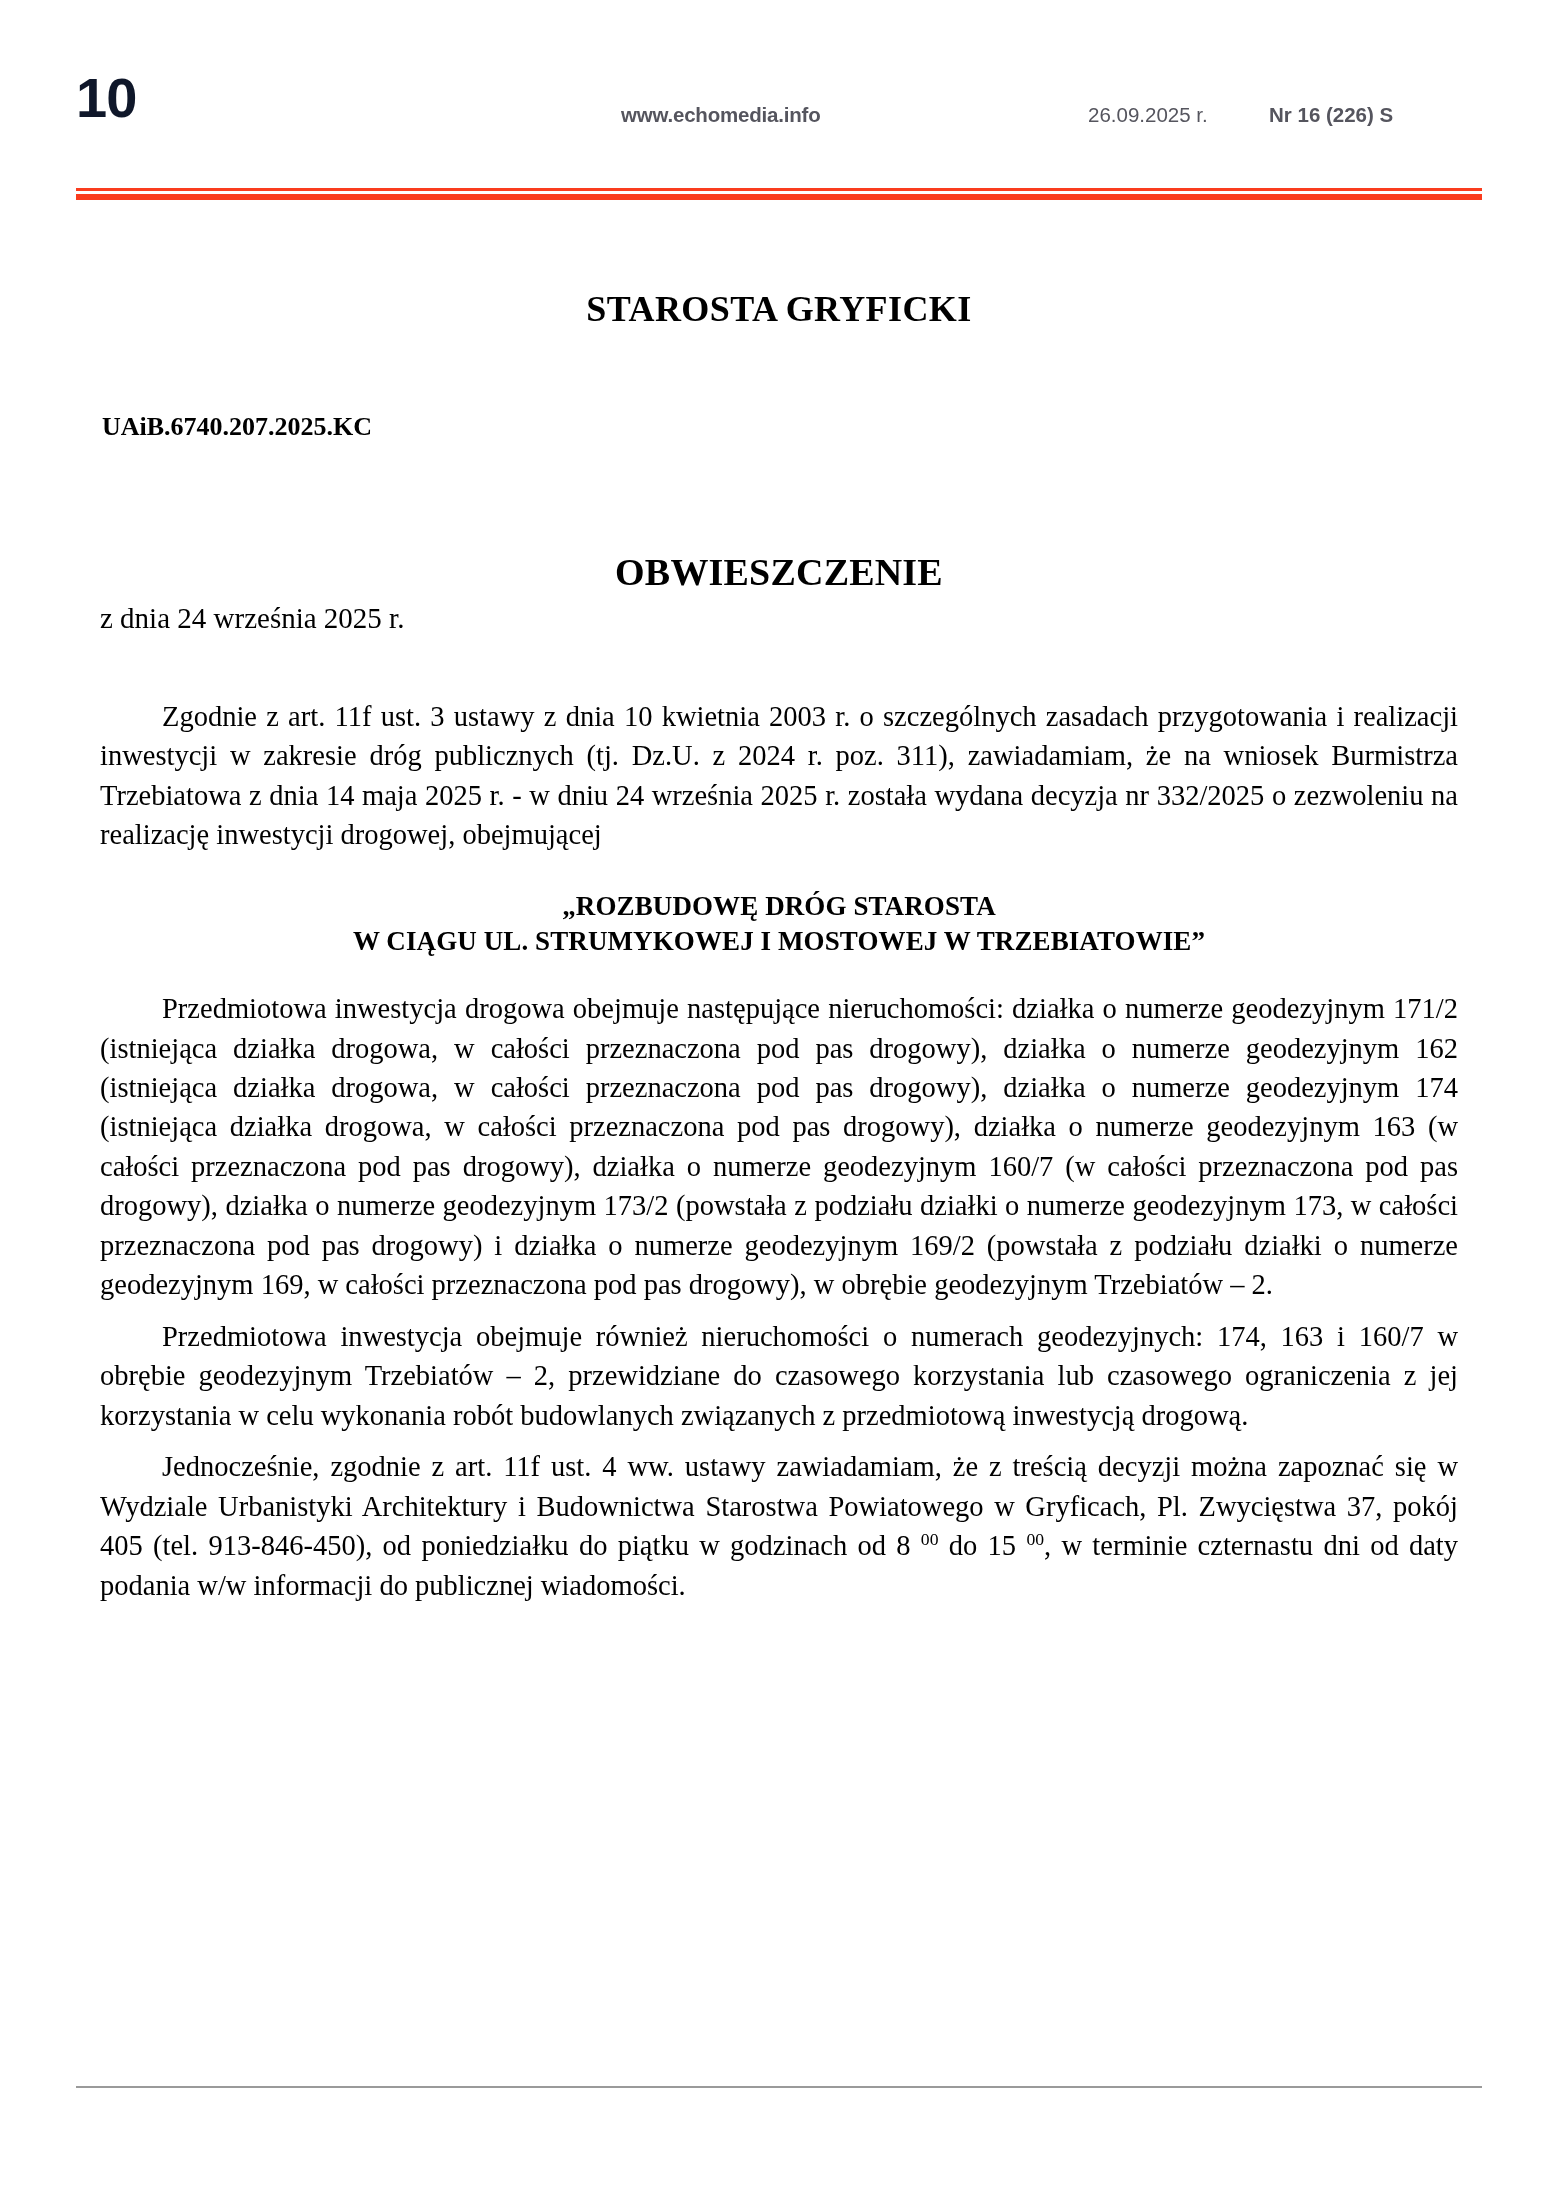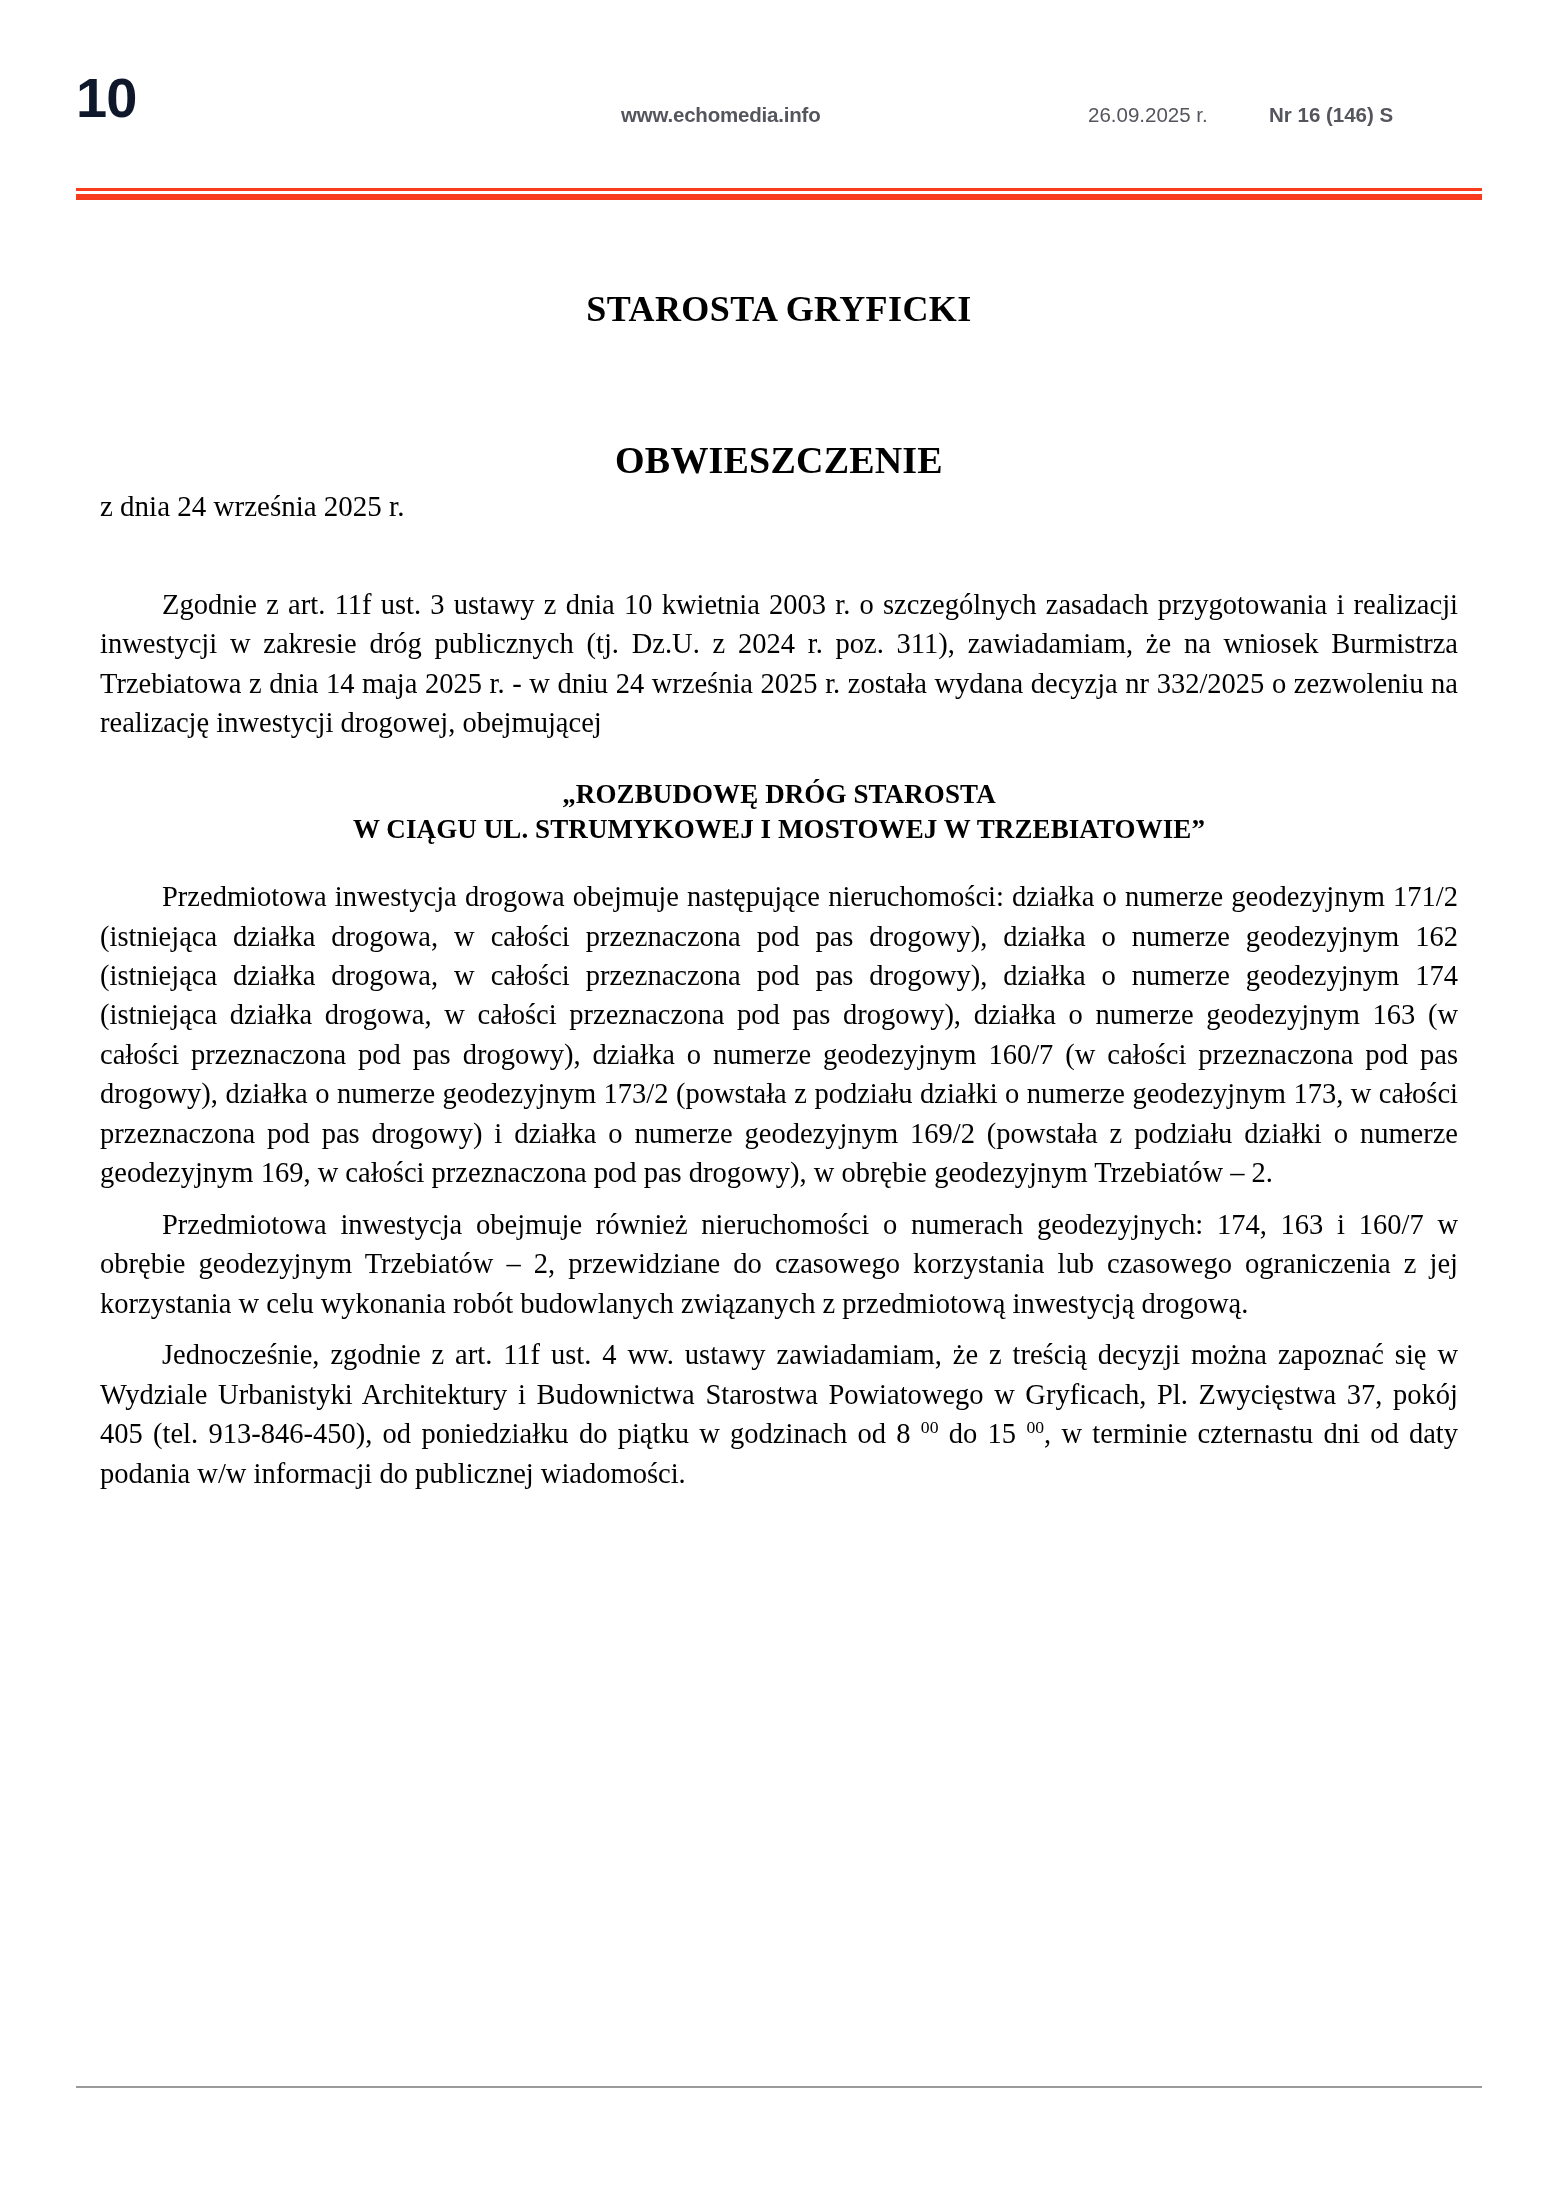--- a/index.html
+++ b/index.html
@@ -159,30 +159,31 @@
 </style>
 </head>
 <body>
 
 <div class="page">
 
   <div class="masthead">
     <div class="folio">10</div>
     <div class="masthead-site">www.echomedia.info</div>
     <div class="masthead-date">26.09.2025 r.</div>
-    <div class="masthead-issue">Nr 16 (146) S</div>
+    <div class="masthead-issue">Nr 16 (226) S</div>
   </div>
 
   <div class="rule-red-thin"></div>
   <div class="rule-red-thick"></div>
 
   <div class="content">
 
     <h1 class="doc-title">STAROSTA GRYFICKI</h1>
 
+    <div class="ref-no">UAiB.6740.207.2025.KC</div>
 
     <h2 class="notice-title">OBWIESZCZENIE</h2>
 
     <div class="notice-date">z dnia 24 września 2025 r.</div>
 
     <p class="body first">Zgodnie z art. 11f ust. 3 ustawy z dnia 10 kwietnia 2003 r. o szczególnych zasadach przygotowania i realizacji inwestycji w zakresie dróg publicznych (tj. Dz.U. z 2024 r. poz. 311), zawiadamiam, że na wniosek Burmistrza Trzebiatowa z dnia 14 maja 2025 r. - w dniu 24 września 2025 r. została wydana decyzja nr 332/2025 o zezwoleniu na realizację inwestycji drogowej, obejmującej</p>
 
     <div class="invest-heading">
       <div>„ROZBUDOWĘ DRÓG STAROSTA</div>
       <div>W CIĄGU UL. STRUMYKOWEJ I MOSTOWEJ W TRZEBIATOWIE”</div>

